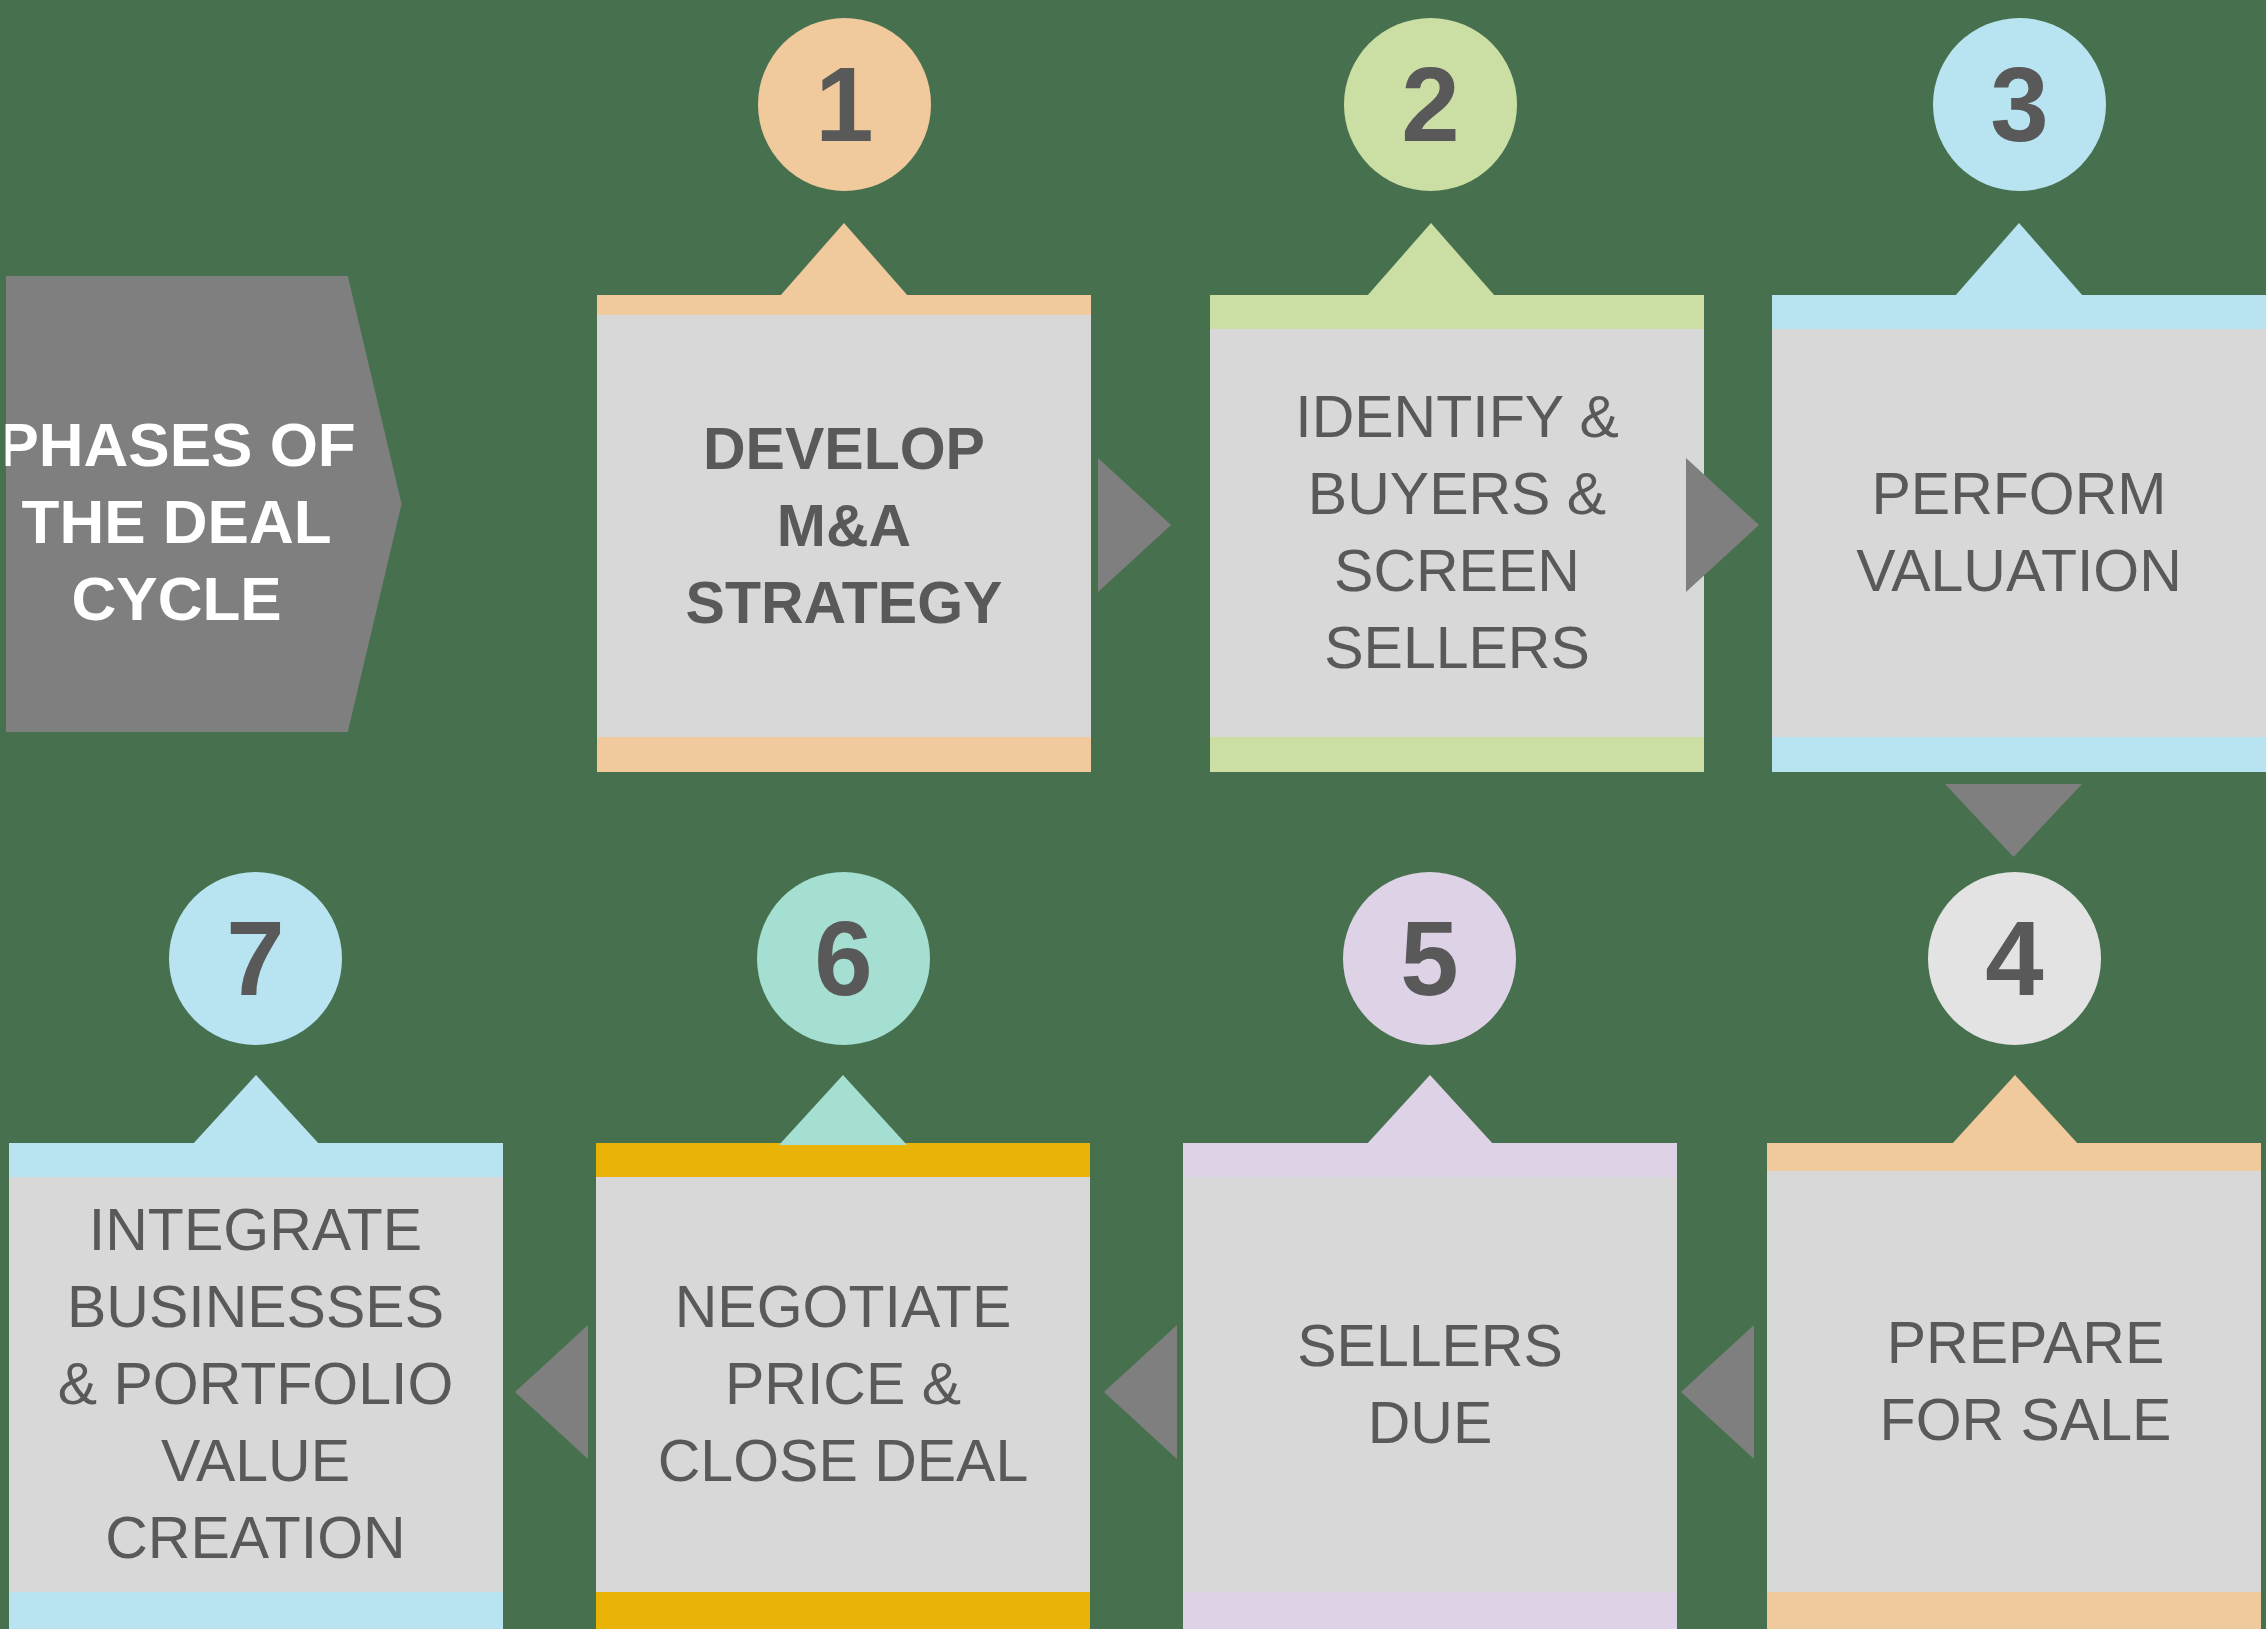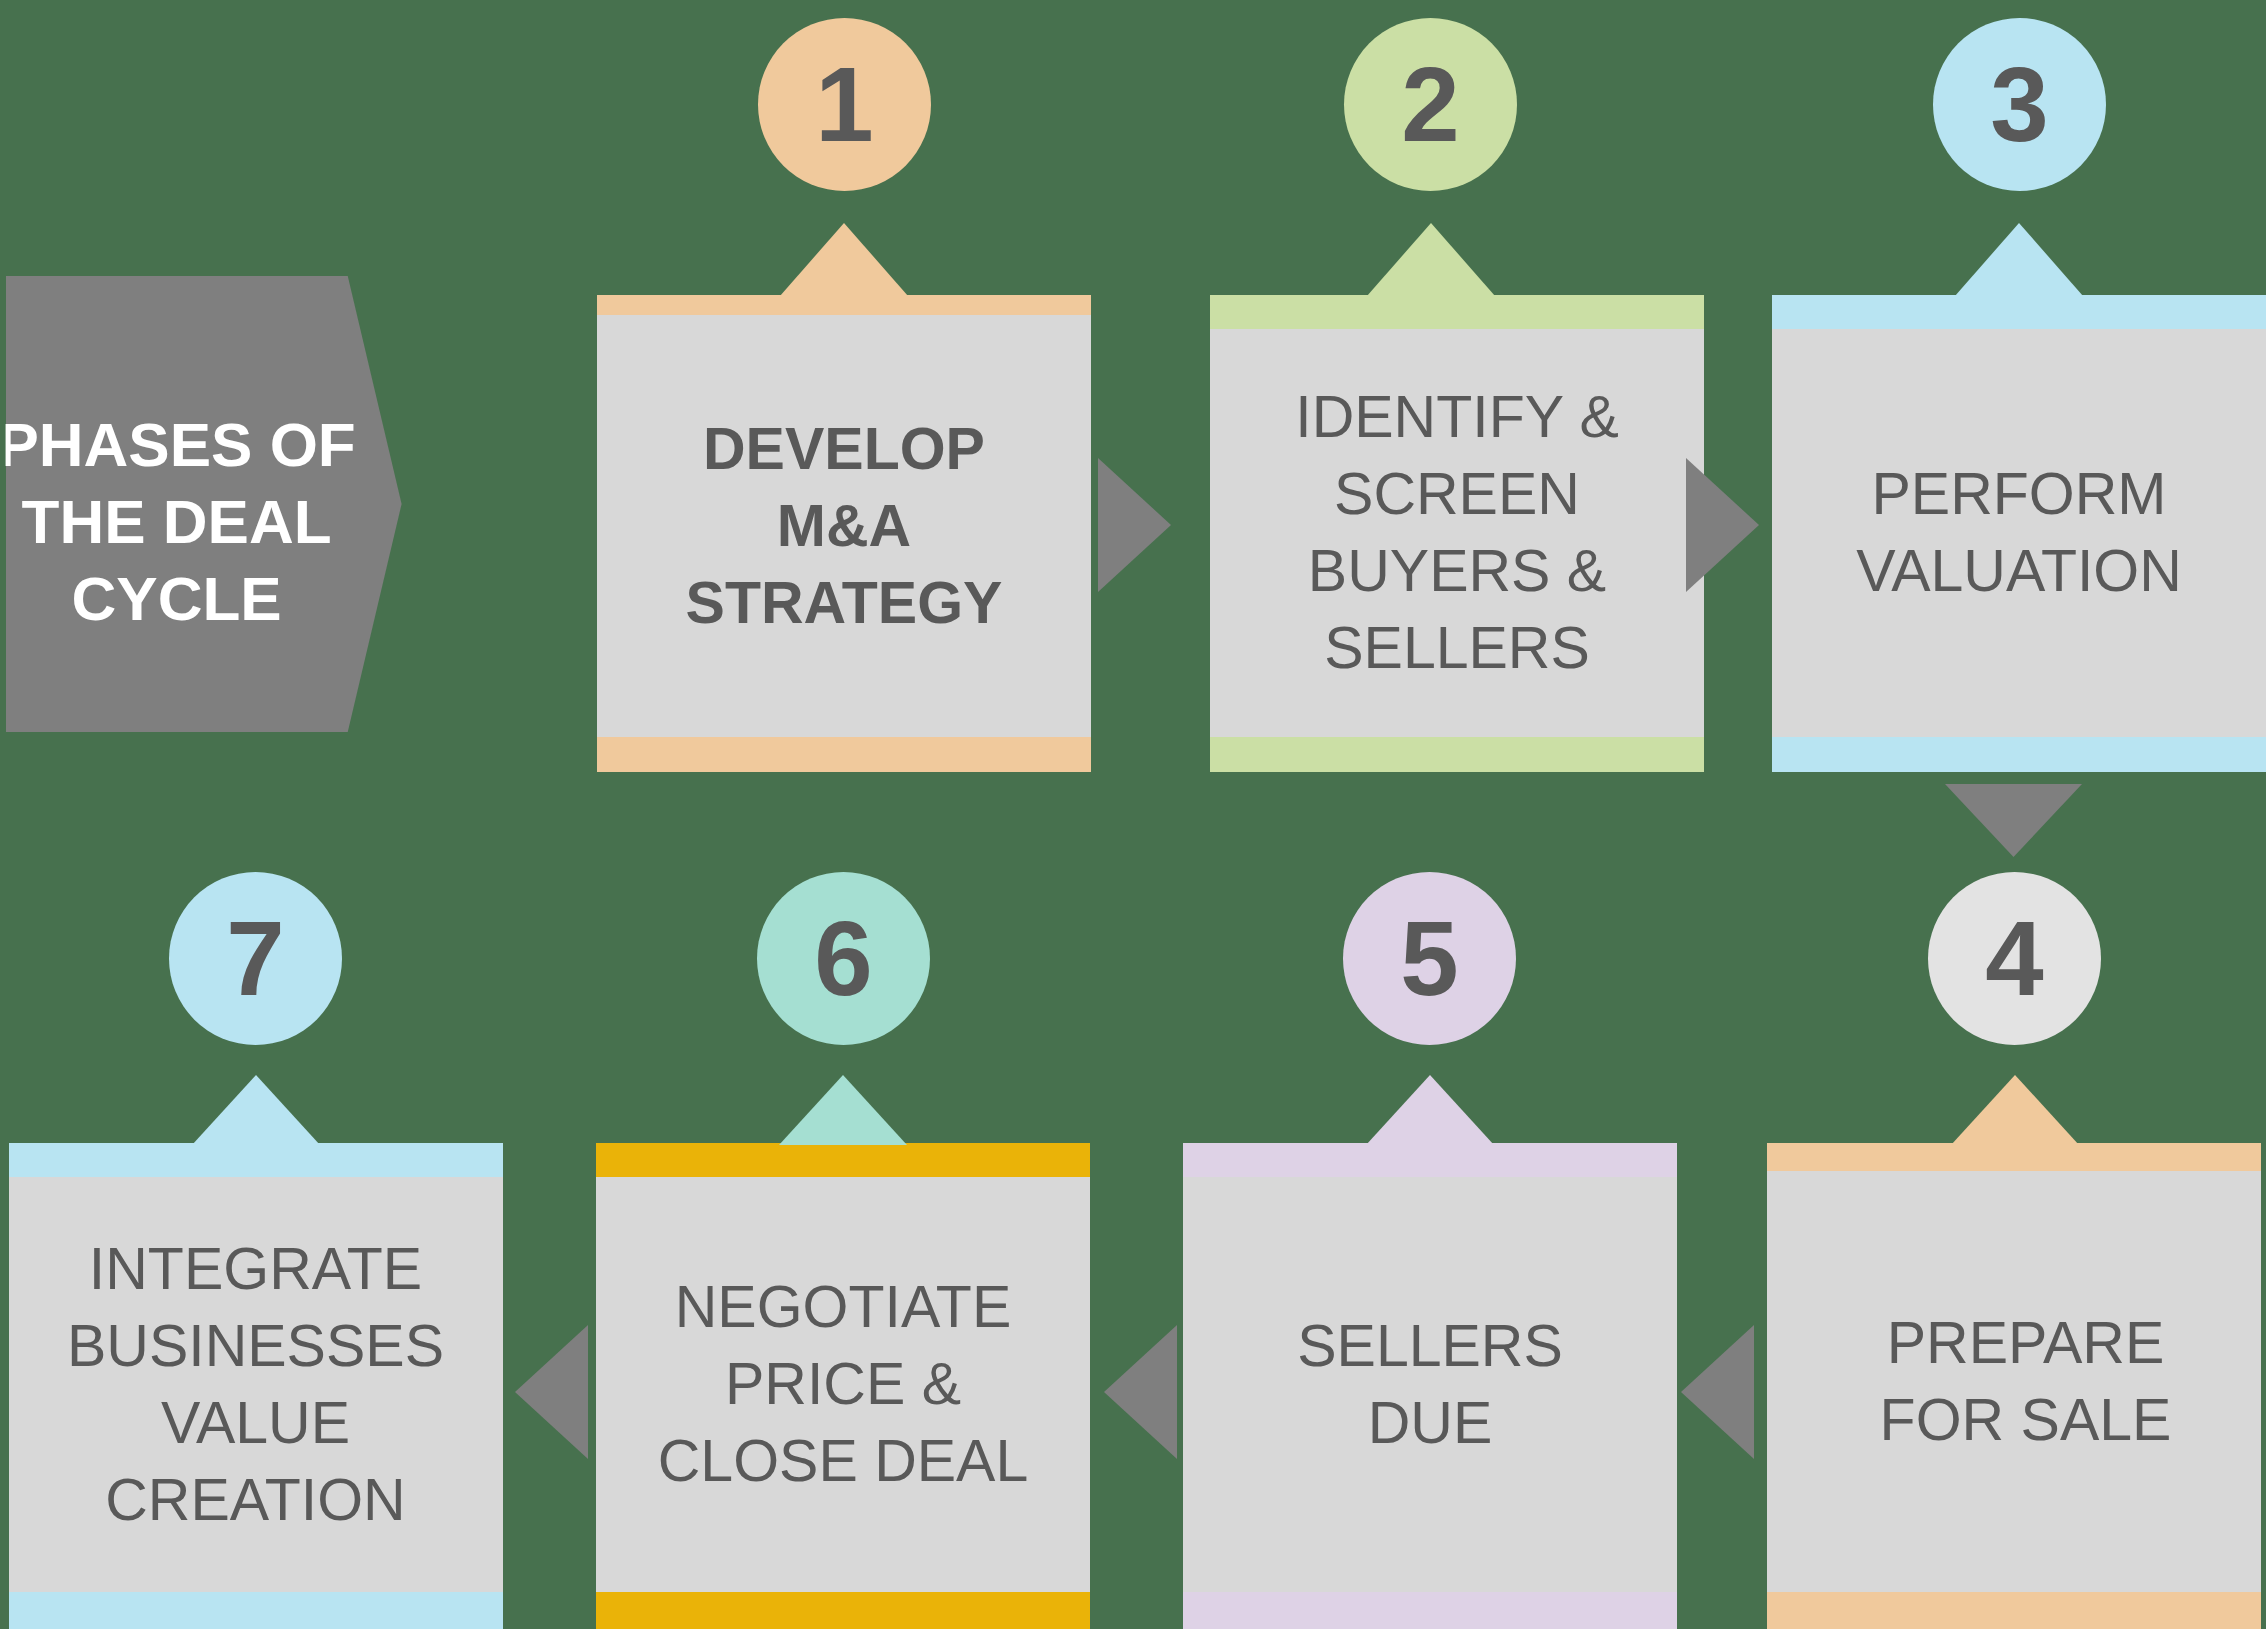--- a/index.html
+++ b/index.html
@@ -67,22 +67,22 @@
         <div class="box-line">STRATEGY</div>
       </div>
     </div>
     <div class="tri-up" style="left: 780px; top: 223px; width: 128px; height: 73px; background: rgb(240, 201, 156);"></div>
     <div class="circle" style="left: 758px; top: 18px; background: rgb(240, 201, 156);">
       <span class="circle-num">1</span>
     </div>
     <div class="step-box" style="left: 1184px; top: 295px; height: 477px; background: rgb(203, 223, 165); margin-left: 26px;">
       <div class="step-inner" style="top: 34px; bottom: 35px;">
         <div class="box-line">IDENTIFY &amp;</div>
+        <div class="box-line">BUYERS &amp;</div>
         <div class="box-line">SCREEN</div>
-        <div class="box-line">BUYERS &amp;</div>
         <div class="box-line">SELLERS</div>
       </div>
     </div>
     <div class="tri-up" style="left: 1367px; top: 223px; width: 128px; height: 73px; background: rgb(203, 223, 165);"></div>
     <div class="circle" style="left: 1344px; top: 18px; background: rgb(203, 223, 165);">
       <span class="circle-num">2</span>
     </div>
     <div class="step-box" style="left: 1772px; top: 295px; height: 477px; background: rgb(184, 228, 242);">
       <div class="step-inner" style="top: 34px; bottom: 35px;">
         <div class="box-line">PERFORM</div>
@@ -121,20 +121,21 @@
       </div>
     </div>
     <div class="tri-up" style="left: 779px; top: 1075px; width: 128px; height: 70px; background: rgb(165, 223, 210);"></div>
     <div class="circle" style="left: 757px; top: 872px; background: rgb(165, 223, 210);">
       <span class="circle-num">6</span>
     </div>
     <div class="step-box" style="left: 8.5px; top: 1143px; height: 486px; background: rgb(184, 228, 242);">
       <div class="step-inner" style="top: 34px; bottom: 37px;">
         <div class="box-line">INTEGRATE</div>
         <div class="box-line">BUSINESSES</div>
+        <div class="box-line">&amp; PORTFOLIO</div>
         <div class="box-line">VALUE</div>
         <div class="box-line">CREATION</div>
       </div>
     </div>
     <div class="tri-up" style="left: 192px; top: 1075px; width: 128px; height: 70px; background: rgb(184, 228, 242);"></div>
     <div class="circle" style="left: 169px; top: 872px; background: rgb(184, 228, 242);">
       <span class="circle-num">7</span>
     </div>
   </div>
 <div id="arrows-root">

